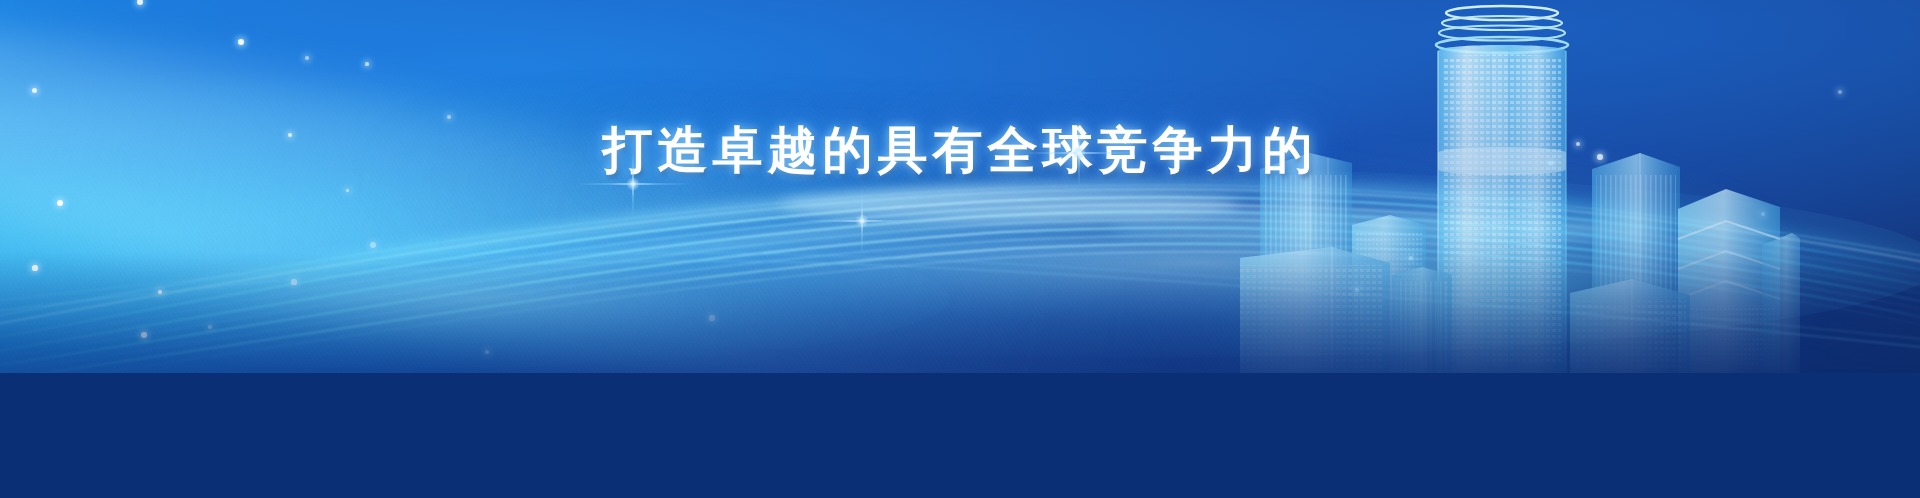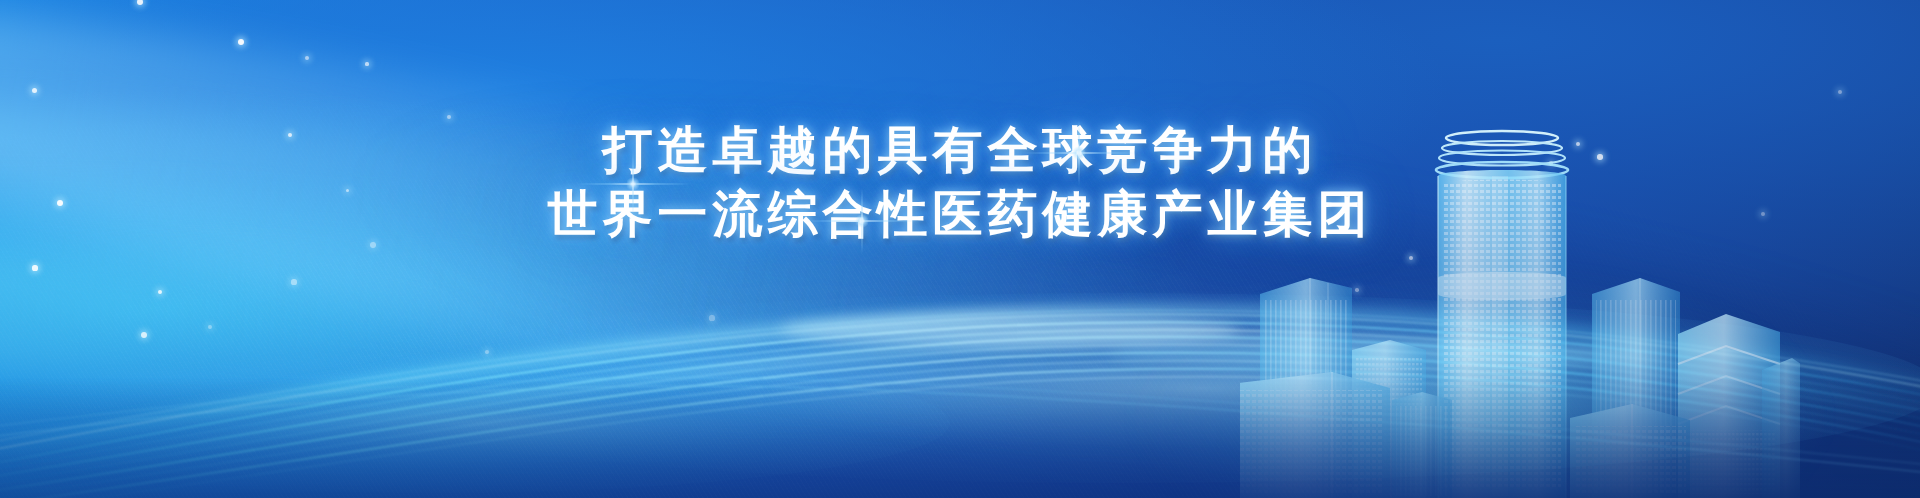--- a/index.html
+++ b/index.html
@@ -3,21 +3,21 @@
 <meta charset="utf-8">
 <style>
   html, body {
     margin: 0;
     padding: 0;
     background: #0b2f74;
   }
   #banner {
     position: relative;
     width: 1920px;
-    height: 498px;
+    height: 373px;
     overflow: hidden;
     font-family: "Liberation Sans", sans-serif;
     background: #1557c0;
   }
 
   
   .layer { position: absolute; inset: 0; }
 
   .bg-base {
     background:
@@ -383,21 +383,20 @@
       <g>
         <path d="M522,252 L552,240 L570,252 L570,380 L522,380 Z" fill="url(#bldG2)" opacity="0.7"></path>
       </g>
     </g>
   </svg>
 
   <div class="bottom-haze"></div>
 
   <div class="headline">
     <span class="line">打造卓越的具有全球竞争力的</span>
-    <span class="line">世界一流综合性医药健康产业集团</span>
   </div>
 
   <div class="flare" style="left:632px; top:183px; width:1px; height:1px;">
     <span class="flare-core"></span>
   </div>
   <div class="flare" style="left:1078px; top:152px; width:1px; height:1px;">
     <span class="flare-core"></span>
   </div>
   <div class="flare" style="left:861px; top:220px; width:1px; height:1px;">
     <span class="flare-core"></span>

